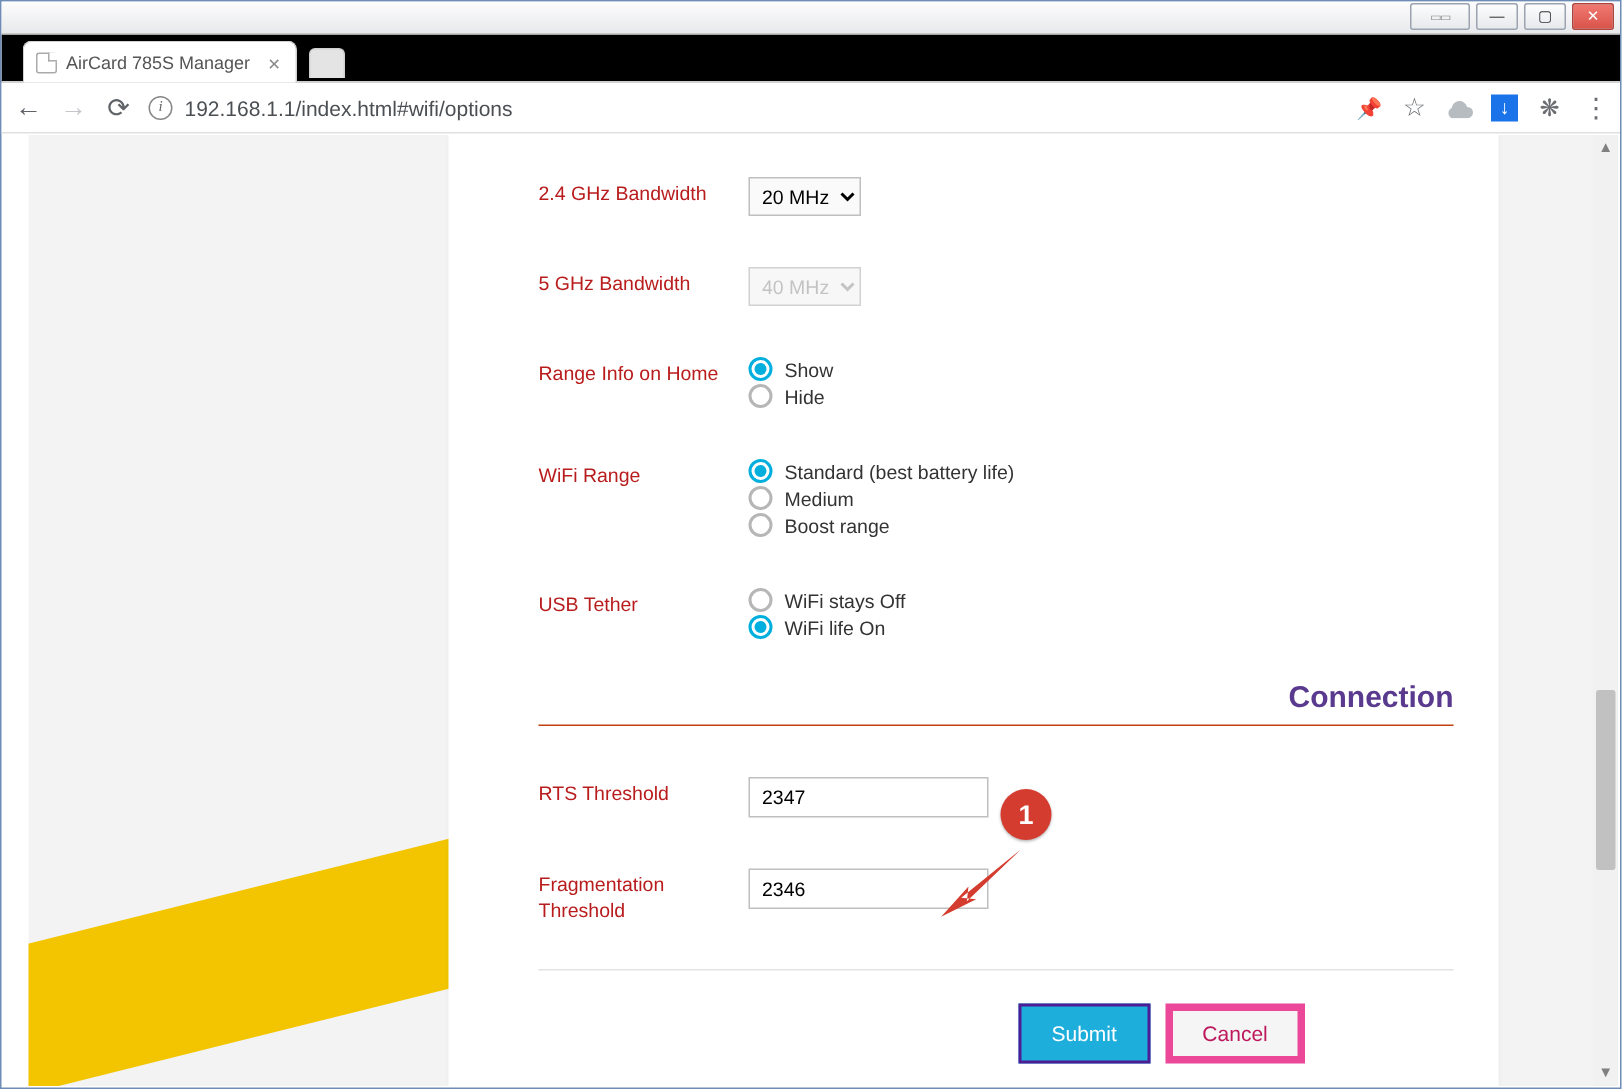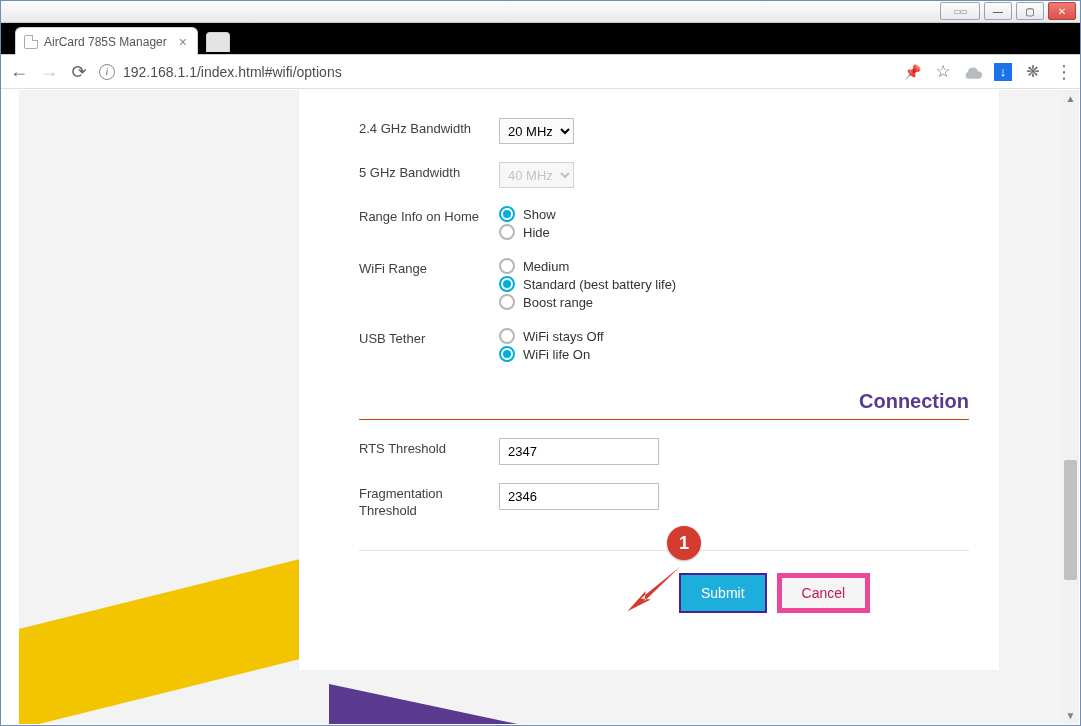--- a/index.html
+++ b/index.html
@@ -41,23 +41,23 @@
   .scrollbar .arrow{ position:absolute; left:0; width:17px; height:17px; display:flex; align-items:center; justify-content:center; color:#808080; font-size:10px;}
   .scrollbar .arrow.up{ top:0;} .scrollbar .arrow.down{ bottom:0;}
   .scrollbar .thumb{ position:absolute; left:2px; width:13px; top:370px; height:120px; background:#c1c1c1; border-radius:2px;}
   
   .page{ position:absolute; left:17px; right:17px; top:0; bottom:0; background:#f3f3f3; overflow:hidden;}
   .yellow{ position:absolute; left:-20px; bottom:-10px; width:360px; height:100px; background:#f2c500; transform:skewY(-14deg); transform-origin:left bottom;}
   .purple{ position:absolute; left:310px; bottom:-20px; width:260px; height:60px; background:#5a3a8e; transform:skewY(12deg); transform-origin:left bottom;}
   
   .card{ position:absolute; left:280px; top:0; width:700px; background:#fff; min-height:580px; box-shadow:0 0 4px rgba(0,0,0,.04);}
   .form{ padding:0 30px 20px 60px;}
-  .row{ display:flex; align-items:flex-start; margin-top:18px;}
+  .row{ display:flex; align-items:flex-start; margin-top:34px;}
   .row.first{ margin-top:28px;}
-  .lbl{ width:140px; font-size:13px; color:#404040; padding-top:3px; line-height:1.3;}
+  .lbl{ width:140px; font-size:13px; color:#b91c1c; padding-top:3px; line-height:1.3;}
   .ctrl{ flex:1; font-size:13px; color:#333;}
   select{ border:1px solid #bfbfbf; background:#fafafa; font-size:13px; padding:3px 4px; height:26px;}
   select[disabled]{ color:#aaa; background:#f5f5f5;}
   .radiogrp{ display:flex; flex-direction:column; gap:2px;}
   .radio{ display:flex; align-items:center; gap:8px; cursor:pointer;}
   .rdisc{ width:16px; height:16px; border:2px solid #b6b6b6; border-radius:50%; display:flex; align-items:center; justify-content:center;}
   .radio.checked .rdisc{ border-color:#00afdd;}
   .radio.checked .rdisc::after{ content:""; width:8px; height:8px; background:#00afdd; border-radius:50%;}
   
   h2.sec{ color:#5a3a8e; font-size:20px; font-weight:700; margin-top:28px; border-bottom:1px solid #c2410c; padding-bottom:6px;text-align:right;}
@@ -152,27 +152,27 @@
             <label class="radio">
               <span class="rdisc"></span>
               <span>Hide</span>
             </label>
           </div>
         </div>
 
         <div class="row">
           <div class="lbl">WiFi Range</div>
           <div class="ctrl radiogrp">
+            <label class="radio checked">
+              <span class="rdisc"></span>
+              <span>Standard (best battery life)</span>
+            </label>
             <label class="radio">
               <span class="rdisc"></span>
               <span>Medium</span>
-            </label>
-            <label class="radio checked">
-              <span class="rdisc"></span>
-              <span>Standard (best battery life)</span>
             </label>
             <label class="radio">
               <span class="rdisc"></span>
               <span>Boost range</span>
             </label>
           </div>
         </div>
 
         <div class="row">
           <div class="lbl">USB Tether</div>

